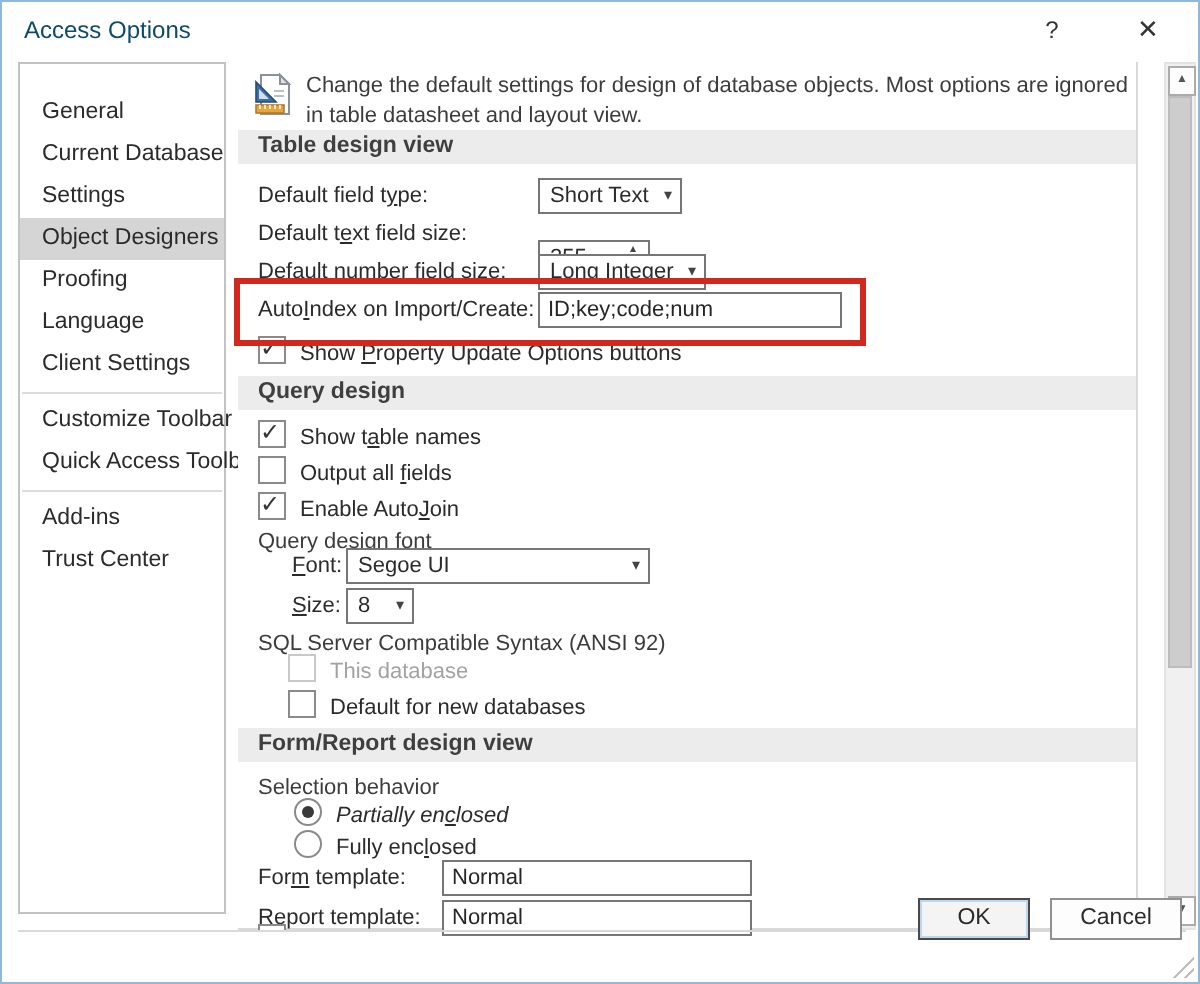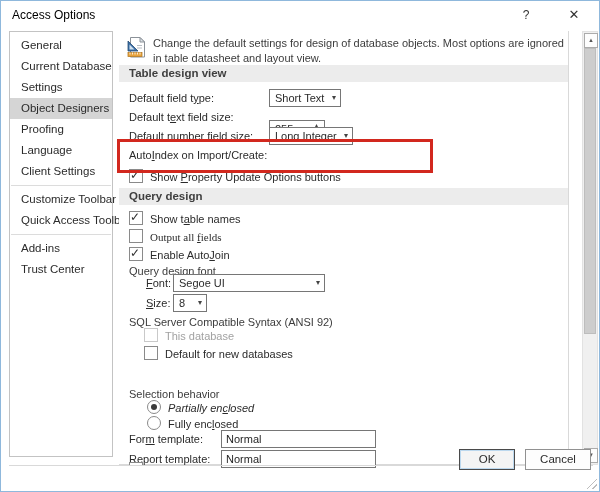--- a/index.html
+++ b/index.html
@@ -1,28 +1,28 @@
 <!DOCTYPE html>
 <html><head>
 <meta charset="utf-8">
 <style>
   html,body{margin:0;padding:0;background:#e8e8e8;}
   .window{position:relative;width:600px;height:492px;background:#ffffff;
     border:1px solid #8fb8dc;box-sizing:border-box;overflow:hidden;
     font-family:"Liberation Sans",sans-serif;font-size:11px;color:#2b2b2b;}
   
   .titlebar{position:absolute;left:0;top:0;right:0;height:27px;background:#fff;}
-  .title{position:absolute;left:11px;top:7px;font-size:12px;color:#000000;}
+  .title{position:absolute;left:11px;top:7px;font-size:12px;color:#0c4a6e;}
   .tb-btn{position:absolute;top:4px;width:30px;height:20px;text-align:center;
     line-height:20px;color:#333;cursor:default;}
   .help-btn{right:58px;font-size:12px;}
   .close-btn{right:10px;font-size:13px;}
   
   .sidebar{position:absolute;left:8px;top:30px;width:104px;height:426px;
-    border:1px solid #c3c3c3;background:#fff;box-sizing:border-box;padding-top:3px;}
+    border:1px solid #c3c3c3;background:#fff;box-sizing:border-box;padding-top:14px;}
   .side-item{height:21px;line-height:21px;padding-left:11px;white-space:nowrap;
     color:#2b2b2b;font-size:11.5px;cursor:default;}
   .side-item.selected{background:#d5d5d5;}
   .side-divider{height:1px;background:#dcdcdc;margin:3px 1px;}
   
   .content{position:absolute;left:118px;top:30px;width:450px;height:434px;
     border-right:1px solid #d9d9d9;border-bottom:1px solid #d9d9d9;
     box-sizing:border-box;background:#fff;}
   .section-header{position:absolute;left:0;width:449px;height:17px;background:#ececec;
     font-weight:bold;font-size:11.5px;color:#3f3f3f;line-height:17px;padding-left:10px;
@@ -138,32 +138,33 @@
     </div>
 
     <div class="row" style="top:96px;left:10px;right:0;">
       <span class="label"><span>Default n</span><span class="u">u</span><span>mber field size:</span></span>
       <span class="dropdown" style="left:140px;width:84px;"><span>Long Integer</span><span class="dd-arrow">▾</span></span>
     </div>
 
     <div class="red-rect"></div>
     <div class="row" style="top:115px;left:10px;right:0;">
       <span class="label"><span>Auto</span><span class="u">I</span><span>ndex on Import/Create:</span></span>
+      <input class="textbox" style="left: 140px; width: 152px;" value="ID;key;code;num">
     </div>
 
     <div class="row" style="top:137px;left:10px;right:0;">
       <span class="checkbox checked"><span>✓</span></span><span class="label"><span>Show </span><span class="u">P</span><span>roperty Update Options buttons</span></span>
     </div>
 
     <div class="section-header" style="top:157px;">Query design</div>
 
     <div class="row" style="top:179px;left:10px;">
       <span class="checkbox checked"><span>✓</span></span><span class="label"><span>Show t</span><span class="u">a</span><span>ble names</span></span>
     </div>
-    <div class="row" style="top:197px;left:10px;font-family:Liberation Serif, serif;">
+    <div class="row" style="top:197px;left:10px;">
       <span class="checkbox"></span><span class="label"><span>Output all </span><span class="u">f</span><span>ields</span></span>
     </div>
     <div class="row" style="top:215px;left:10px;">
       <span class="checkbox checked"><span>✓</span></span><span class="label"><span>Enable Auto</span><span class="u">J</span><span>oin</span></span>
     </div>
 
     <div class="row group-label" style="top:231px;left:10px;">Query design font</div>
 
     <div class="row" style="top:243px;left:27px;right:0;">
       <span class="label"><span></span><span class="u">F</span><span>ont:</span></span>
@@ -176,20 +177,21 @@
 
     <div class="row group-label" style="top:282px;left:10px;">SQL Server Compatible Syntax (ANSI 92)</div>
 
     <div class="row" style="top:296px;left:25px;">
       <span class="checkbox disabled"></span><span class="label dim">This database</span>
     </div>
     <div class="row" style="top:314px;left:25px;">
       <span class="checkbox"></span><span class="label">Default for new databases</span>
     </div>
 
+    <div class="section-header" style="top:333px;">Form/Report design view</div>
 
     <div class="row group-label" style="top:354px;left:10px;">Selection behavior</div>
 
     <div class="row" style="top:368px;left:28px;font-style:italic;">
       <span class="radio selected"></span><span class="label"><span>Partially en</span><span class="u">c</span><span>losed</span></span>
     </div>
     <div class="row" style="top:384px;left:28px;">
       <span class="radio"></span><span class="label"><span>Fully enc</span><span class="u">l</span><span>osed</span></span>
     </div>
 

